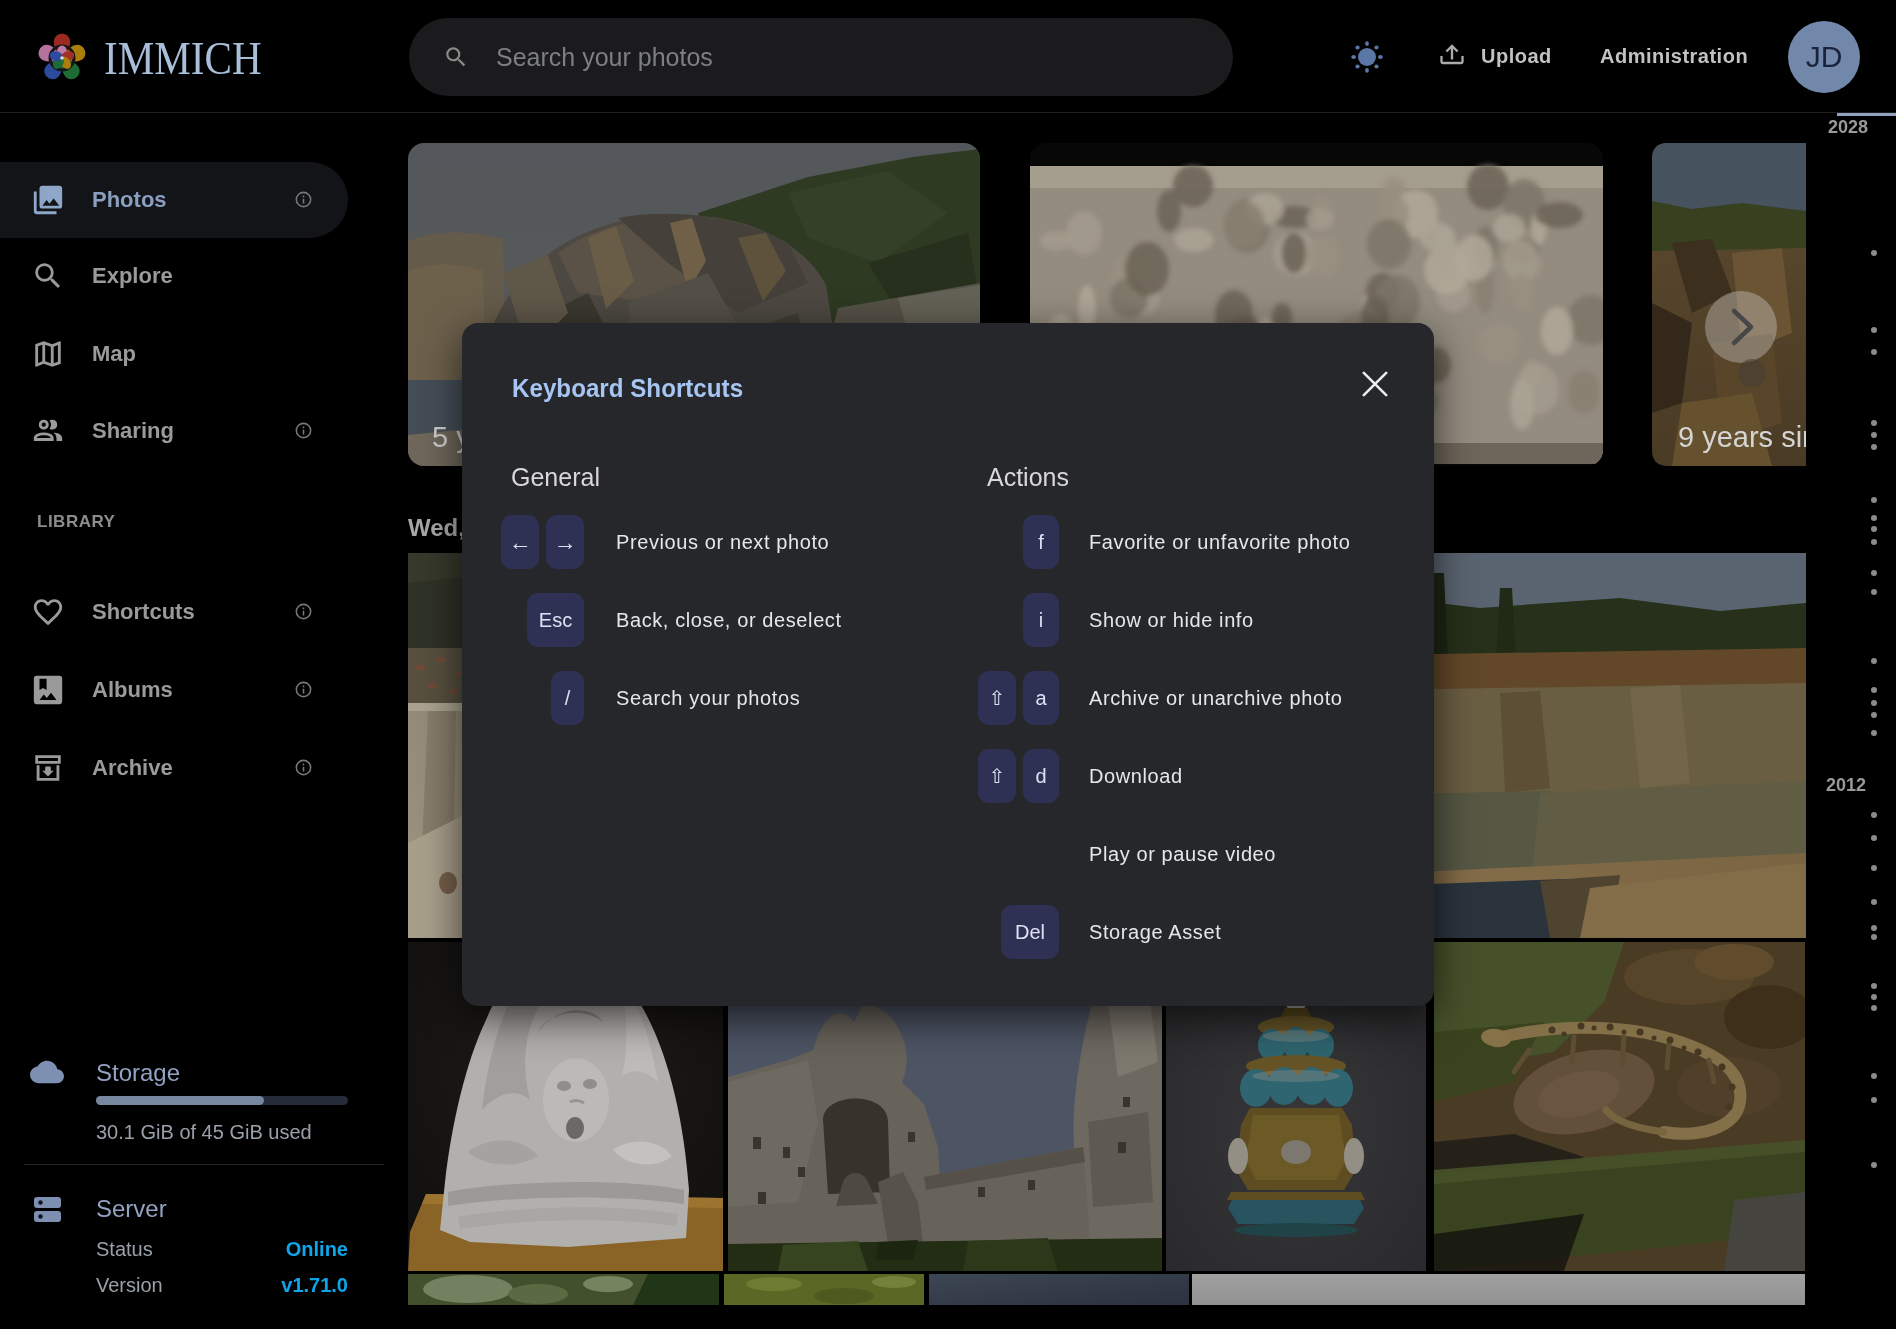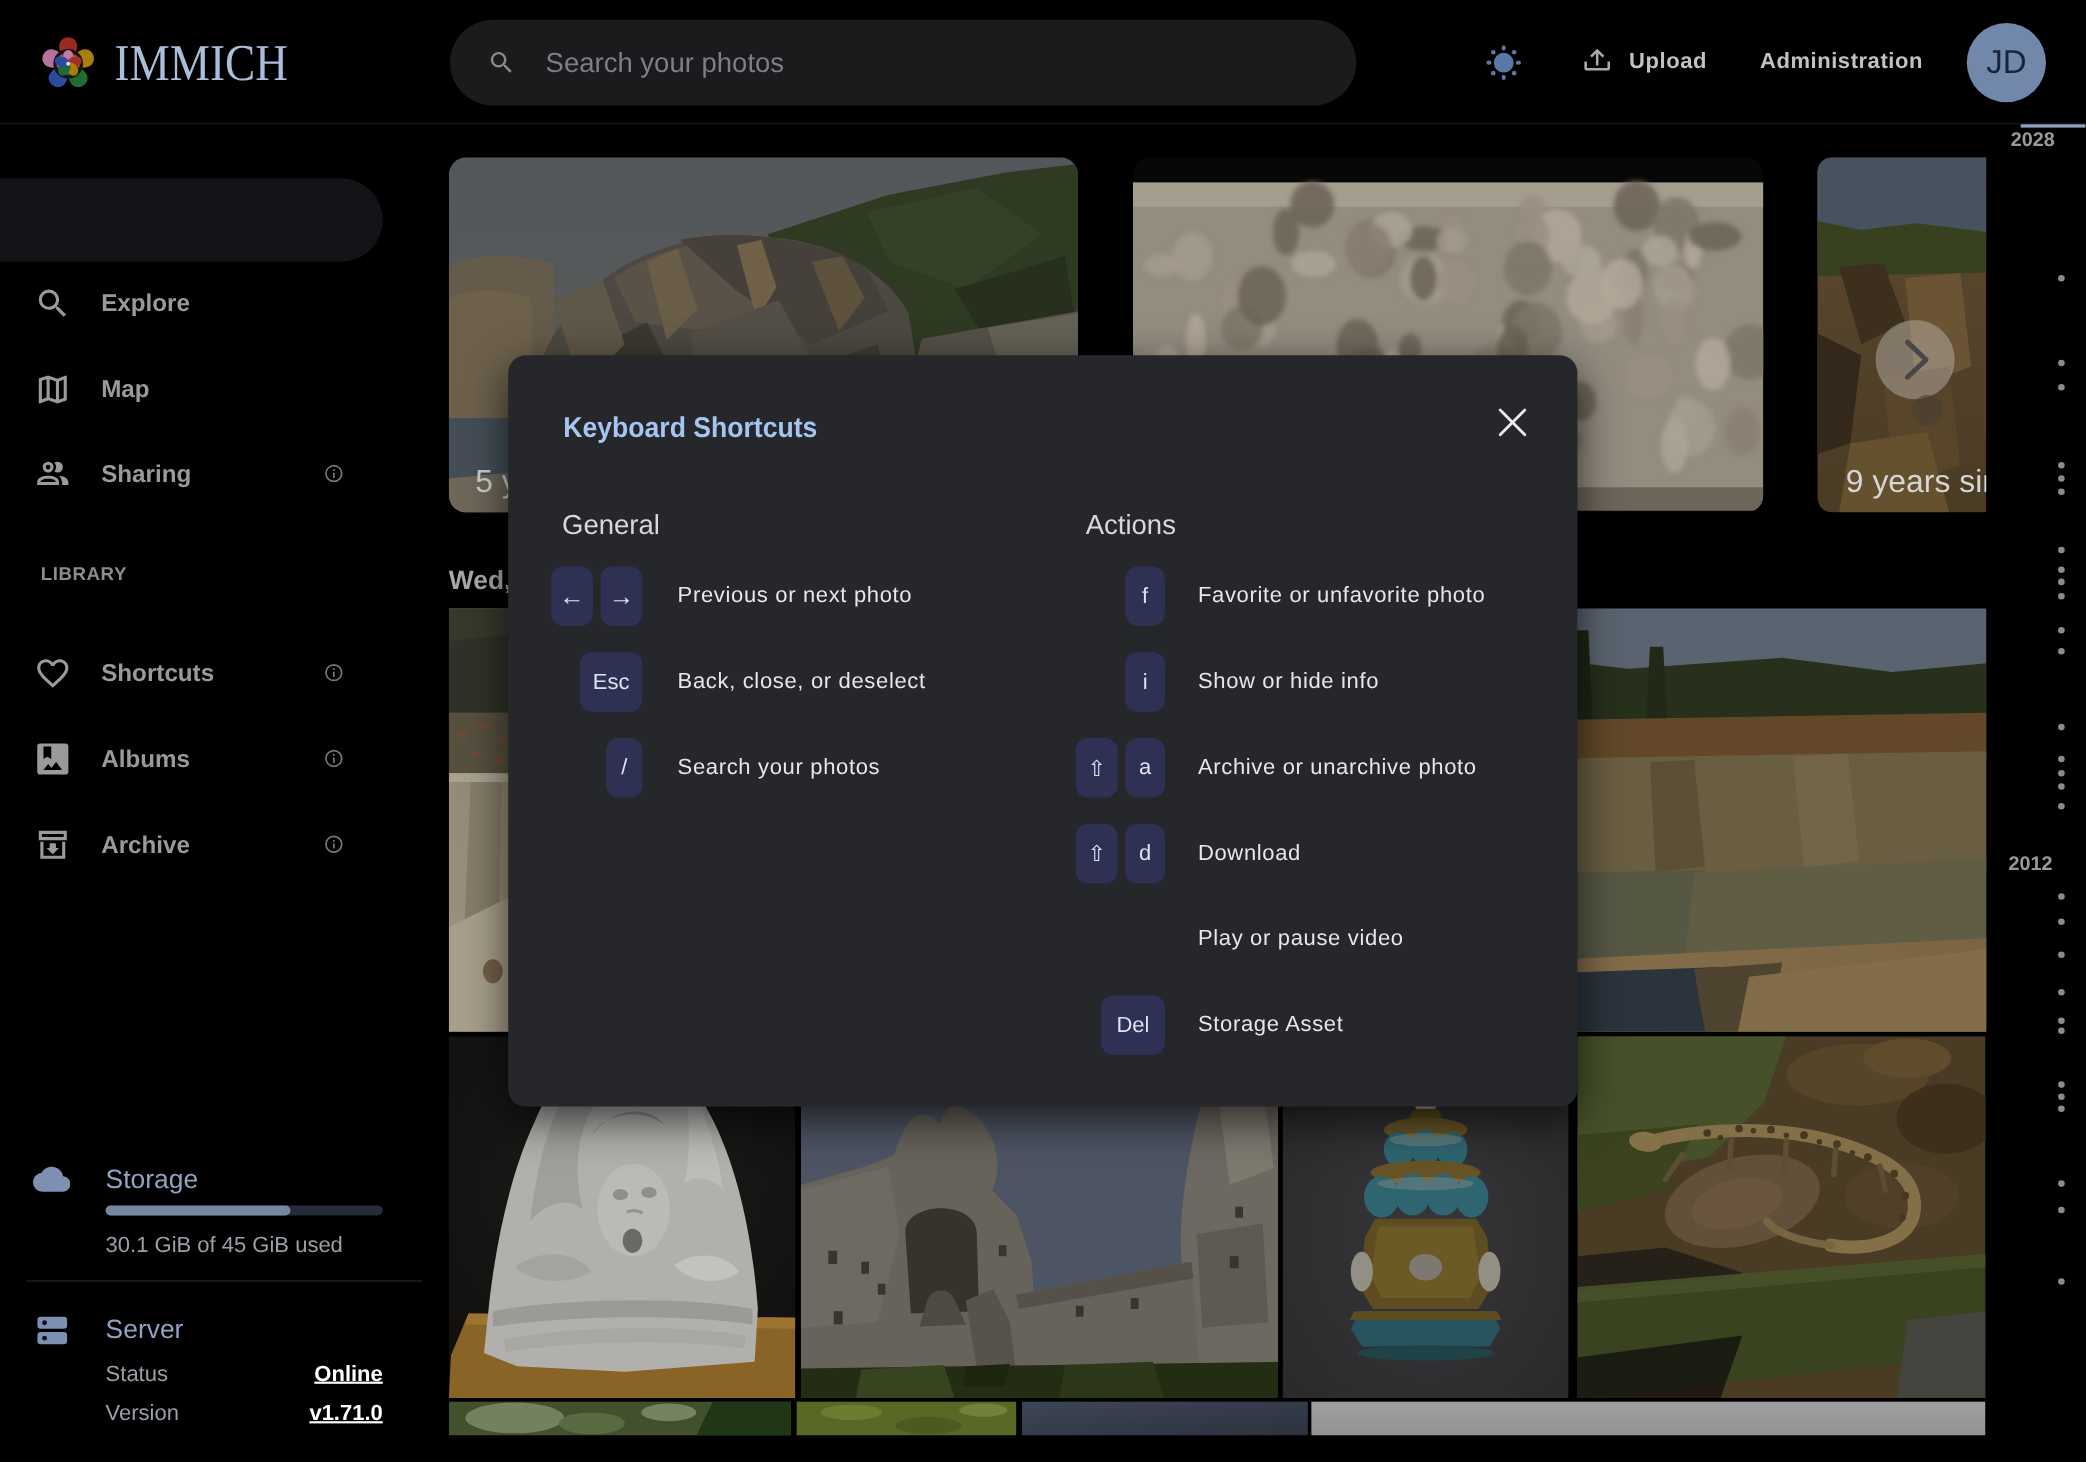--- a/index.html
+++ b/index.html
@@ -35,21 +35,21 @@
 #storage-ic { position:absolute; left:30px; top:942px; }
 #storage-lbl { position:absolute; left:96px; top:946px; font-size:24px; font-weight:400; color:#92a2c2; }
 #storage-bar { position:absolute; left:96px; top:983px; width:252px; height:9px; background:#252b38; border-radius:5px; }
 #storage-fill { width:168px; height:9px; background:#76879f; border-radius:5px; }
 #storage-txt { position:absolute; left:96px; top:1008px; font-size:20px; color:#9aa0a8; }
 #sdivider { position:absolute; left:24px; top:1051px; width:360px; height:1px; background:#262626; }
 #server-ic { position:absolute; left:33px; top:1081px; }
 #server-lbl { position:absolute; left:96px; top:1082px; font-size:24px; font-weight:400; color:#92a2c2; }
 .srv-row { position:absolute; left:96px; width:252px; display:flex; justify-content:space-between;
   font-size:20px; color:#9aa0a8; }
-.srv-val { color:#ffffff; font-weight:700;text-decoration:underline; }
+.srv-val { color:#0ea5e9; font-weight:700; }
 
 #scrubber { position:absolute; right:0; top:113px; width:90px; height:1216px; background:#000; z-index:10; }
 .dot { position:absolute; left:65px; width:6px; height:6px; border-radius:50%; background:#8b8b8b; }
 .yr { position:absolute; color:#9a9a9a; font-size:18px; font-weight:700; }
 #topline { position:absolute; left:1837px; top:113px; width:59px; height:3px; background:#8fa3c0; z-index:31; }
 
 #datehdr { position:absolute; left:408px; top:514px; font-size:24px; font-weight:700; color:#a8a8a8; }
 
 #modal { position:absolute; left:462px; top:323px; width:972px; height:683px; background:#26272a;
   border-radius:16px; z-index:40; box-shadow:0 12px 40px rgba(0,0,0,0.65); }
@@ -527,20 +527,31 @@
     <svg style="position:absolute;left:1438px;top:42px" width="28" height="28" viewBox="0 0 24 24" fill="#ababab">
         <path d="M2,12H4V17H20V12H22V17A2,2 0 0,1 20,19H4A2,2 0 0,1 2,17V12M12,2L6.46,7.46L7.88,8.88L11,5.75V15H13V5.75L16.13,8.88L17.55,7.45L12,2Z"></path>
       </svg>
     <div class="navlabel" style="left:1481px">Upload</div>
     <div class="navlabel" style="left:1600px">Administration</div>
     <div id="avatar">JD</div>
   </div>
 
   <div id="sidebar">
     <div id="pill"></div>
+    <div class="srow-item" style="top:49px">
+        <span class="ic">
+          <svg width="34" height="34" viewBox="0 0 24 24" fill="#8ea6c8">
+<path d="M22,16V4A2,2 0 0,0 20,2H8A2,2 0 0,0 6,4V16A2,2 0 0,0 8,18H20A2,2 0 0,0 22,16M11,12L13.03,14.71L16,11L20,16H8M2,6V20A2,2 0 0,0 4,22H18V20H4V6"></path>
+          </svg>
+        </span>
+        <span class="lbl" style="color:#8b9fc0">Photos</span>
+        <svg class="info" style="top:28px" width="19" height="19" viewBox="0 0 24 24" fill="#787878">
+<path d="M11,9H13V7H11M12,20C7.59,20 4,16.41 4,12C4,7.59 7.59,4 12,4C16.41,4 20,7.59 20,12C20,16.41 16.41,20 12,20M12,2A10,10 0 0,0 2,12A10,10 0 0,0 12,22A10,10 0 0,0 22,12A10,10 0 0,0 12,2M11,17H13V11H11V17Z"></path>
+        </svg>
+      </div>
     <div class="srow-item" style="top:203px">
         <span class="ic">
           <svg width="34" height="34" viewBox="0 0 24 24" fill="#9a9a9a">
 <path d="M20.5,3L20.34,3.03L15,5.1L9,3L3.36,4.9C3.15,4.97 3,5.15 3,5.38V20.5A0.5,0.5 0 0,0 3.5,21L3.66,20.97L9,18.9L15,21L20.64,19.1C20.85,19 21,18.85 21,18.62V3.5A0.5,0.5 0 0,0 20.5,3M10,5.47L14,6.87V18.53L10,17.13V5.47M5,6.46L8,5.45V17.15L5,18.31V6.46M19,17.54L16,18.55V6.86L19,5.7V17.54Z"></path>
           </svg>
         </span>
         <span class="lbl">Map</span>
       </div>
     <div class="srow-item" style="top:125px">
         <span class="ic">

